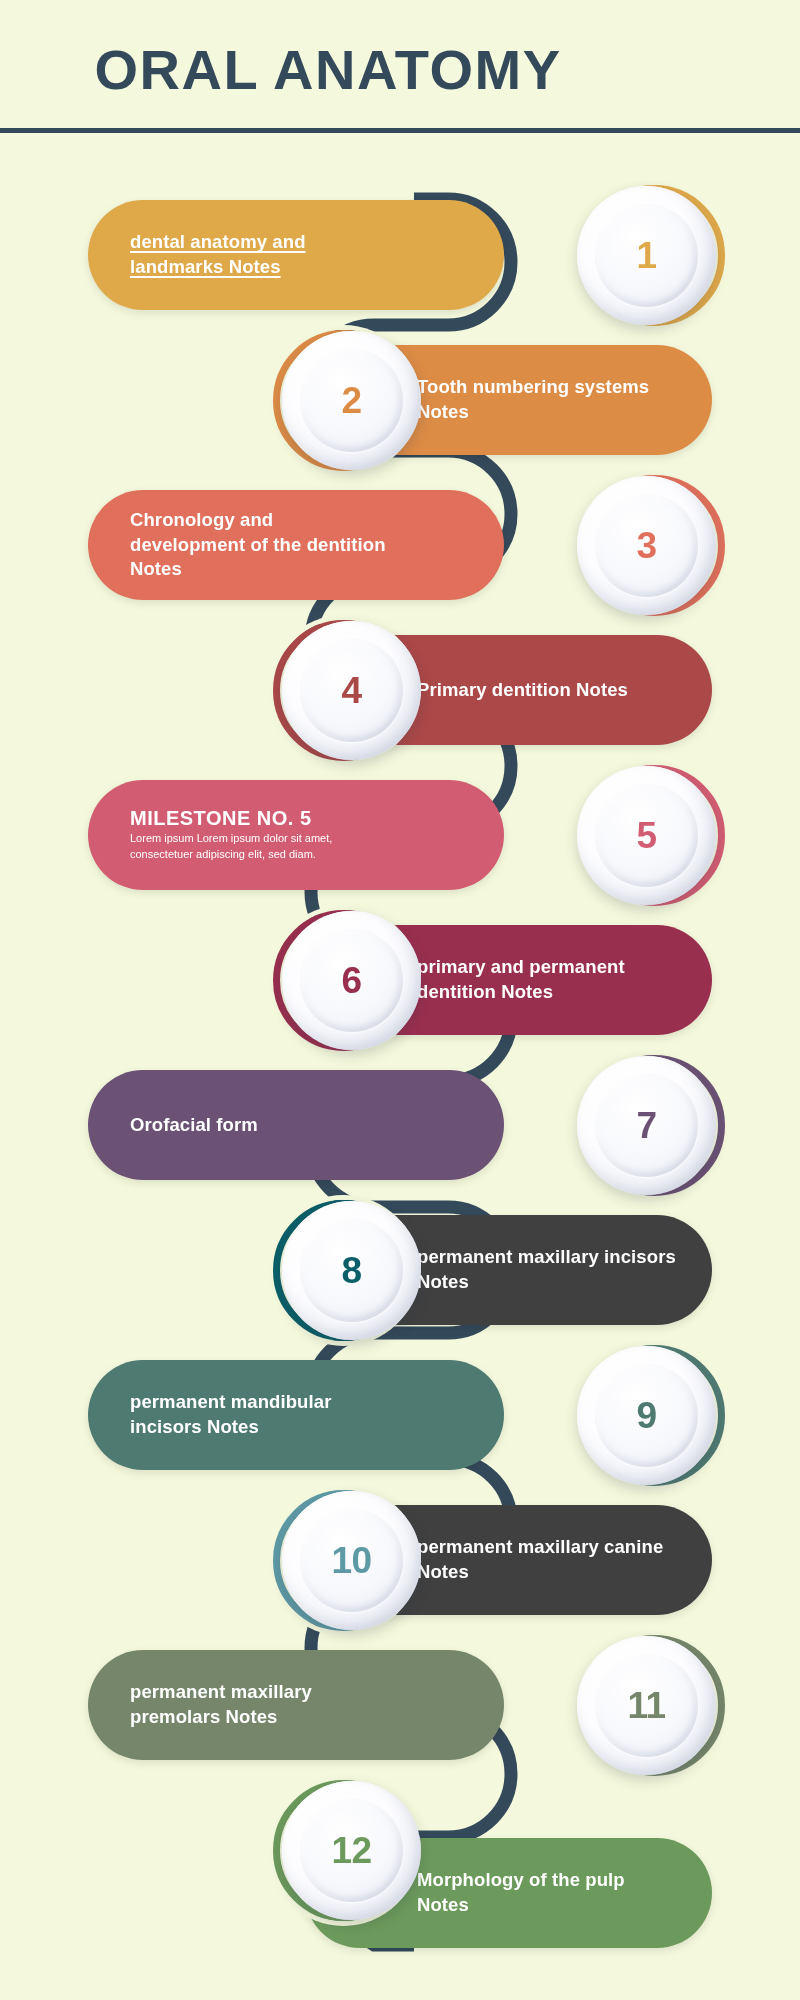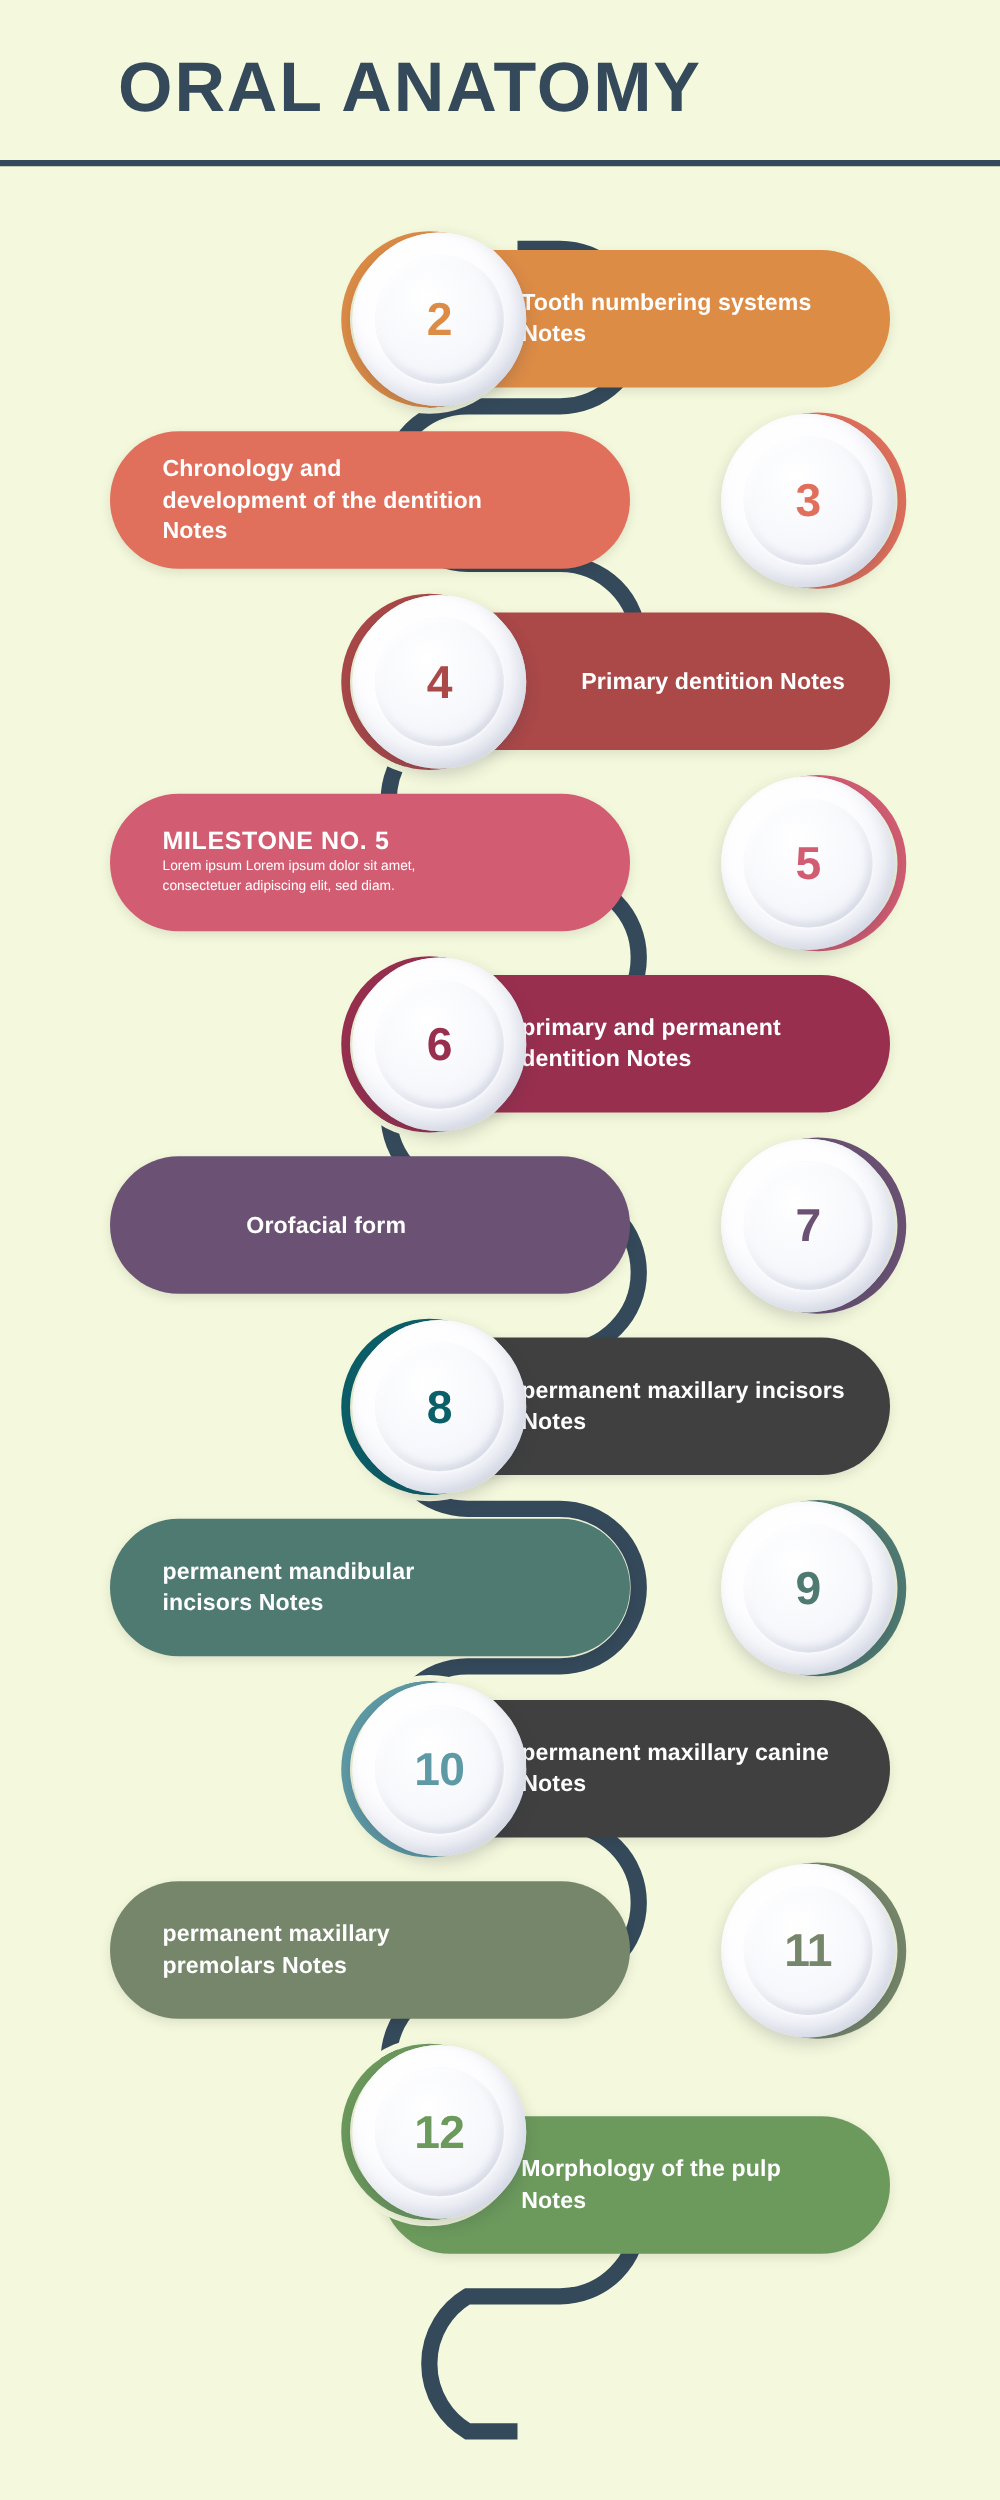--- a/index.html
+++ b/index.html
@@ -90,21 +90,20 @@
     padding-right: 112px;
   }
 
   
   .milestone.right .pill {
     left: 305px;
     width: 407px;
     flex-direction: row;
     padding-left: 112px;
     padding-right: 36px;
-    justify-content: flex-end;
   }
 
   .pill-text {
     font-size: 18.5px;
     font-weight: 700;
     line-height: 1.33;
     color: #ffffff;
     letter-spacing: 0.1px;
   }
 
@@ -219,20 +218,29 @@
            A 63 63 0 0 0 374 1711
            L 448 1711
            A 63 63 0 0 1 448 1837
            L 374 1837
            A 63 63 0 0 0 374 1945
            L 414 1945"></path>
 </svg>
 
 <div id="milestones">
 
+  <div class="milestone left">
+    <div class="pill" style="background: rgb(223, 169, 74);">
+      <div class="pill-text underlined">dental anatomy and landmarks Notes</div>
+    </div>
+    <div class="badge-ring" style="border: 7px solid rgb(223, 169, 74); box-shadow: rgb(244, 248, 220) 0px 0px 0px 5px;"></div>
+    <div class="badge">
+      <span class="badge-num" style="color: rgb(223, 169, 74);">1</span>
+    </div>
+  </div>
 
   <div class="milestone right">
     <div class="pill" style="background: rgb(221, 140, 70);">
       <div class="pill-text">Tooth numbering systems Notes</div>
     </div>
     <div class="badge-ring" style="border: 7px solid rgb(221, 140, 70); box-shadow: rgb(244, 248, 220) 0px 0px 0px 5px;"></div>
     <div class="badge">
       <span class="badge-num" style="color: rgb(221, 140, 70);">2</span>
     </div>
   </div>
@@ -274,21 +282,21 @@
     <div class="pill" style="background: rgb(153, 47, 79);">
       <div class="pill-text">primary and permanent dentition Notes</div>
     </div>
     <div class="badge-ring" style="border: 7px solid rgb(153, 47, 79); box-shadow: rgb(244, 248, 220) 0px 0px 0px 5px;"></div>
     <div class="badge">
       <span class="badge-num" style="color: rgb(153, 47, 79);">6</span>
     </div>
   </div>
 
   <div class="milestone left">
-    <div class="pill" style="background: rgb(107, 82, 116); justify-content: center;">
+    <div class="pill" style="background: rgb(107, 82, 116);">
       <div class="pill-text">Orofacial form</div>
     </div>
     <div class="badge-ring" style="border: 7px solid rgb(107, 82, 116); box-shadow: rgb(244, 248, 220) 0px 0px 0px 5px;"></div>
     <div class="badge">
       <span class="badge-num" style="color: rgb(107, 82, 116);">7</span>
     </div>
   </div>
 
   <div class="milestone right">
     <div class="pill" style="background: #404040;">

